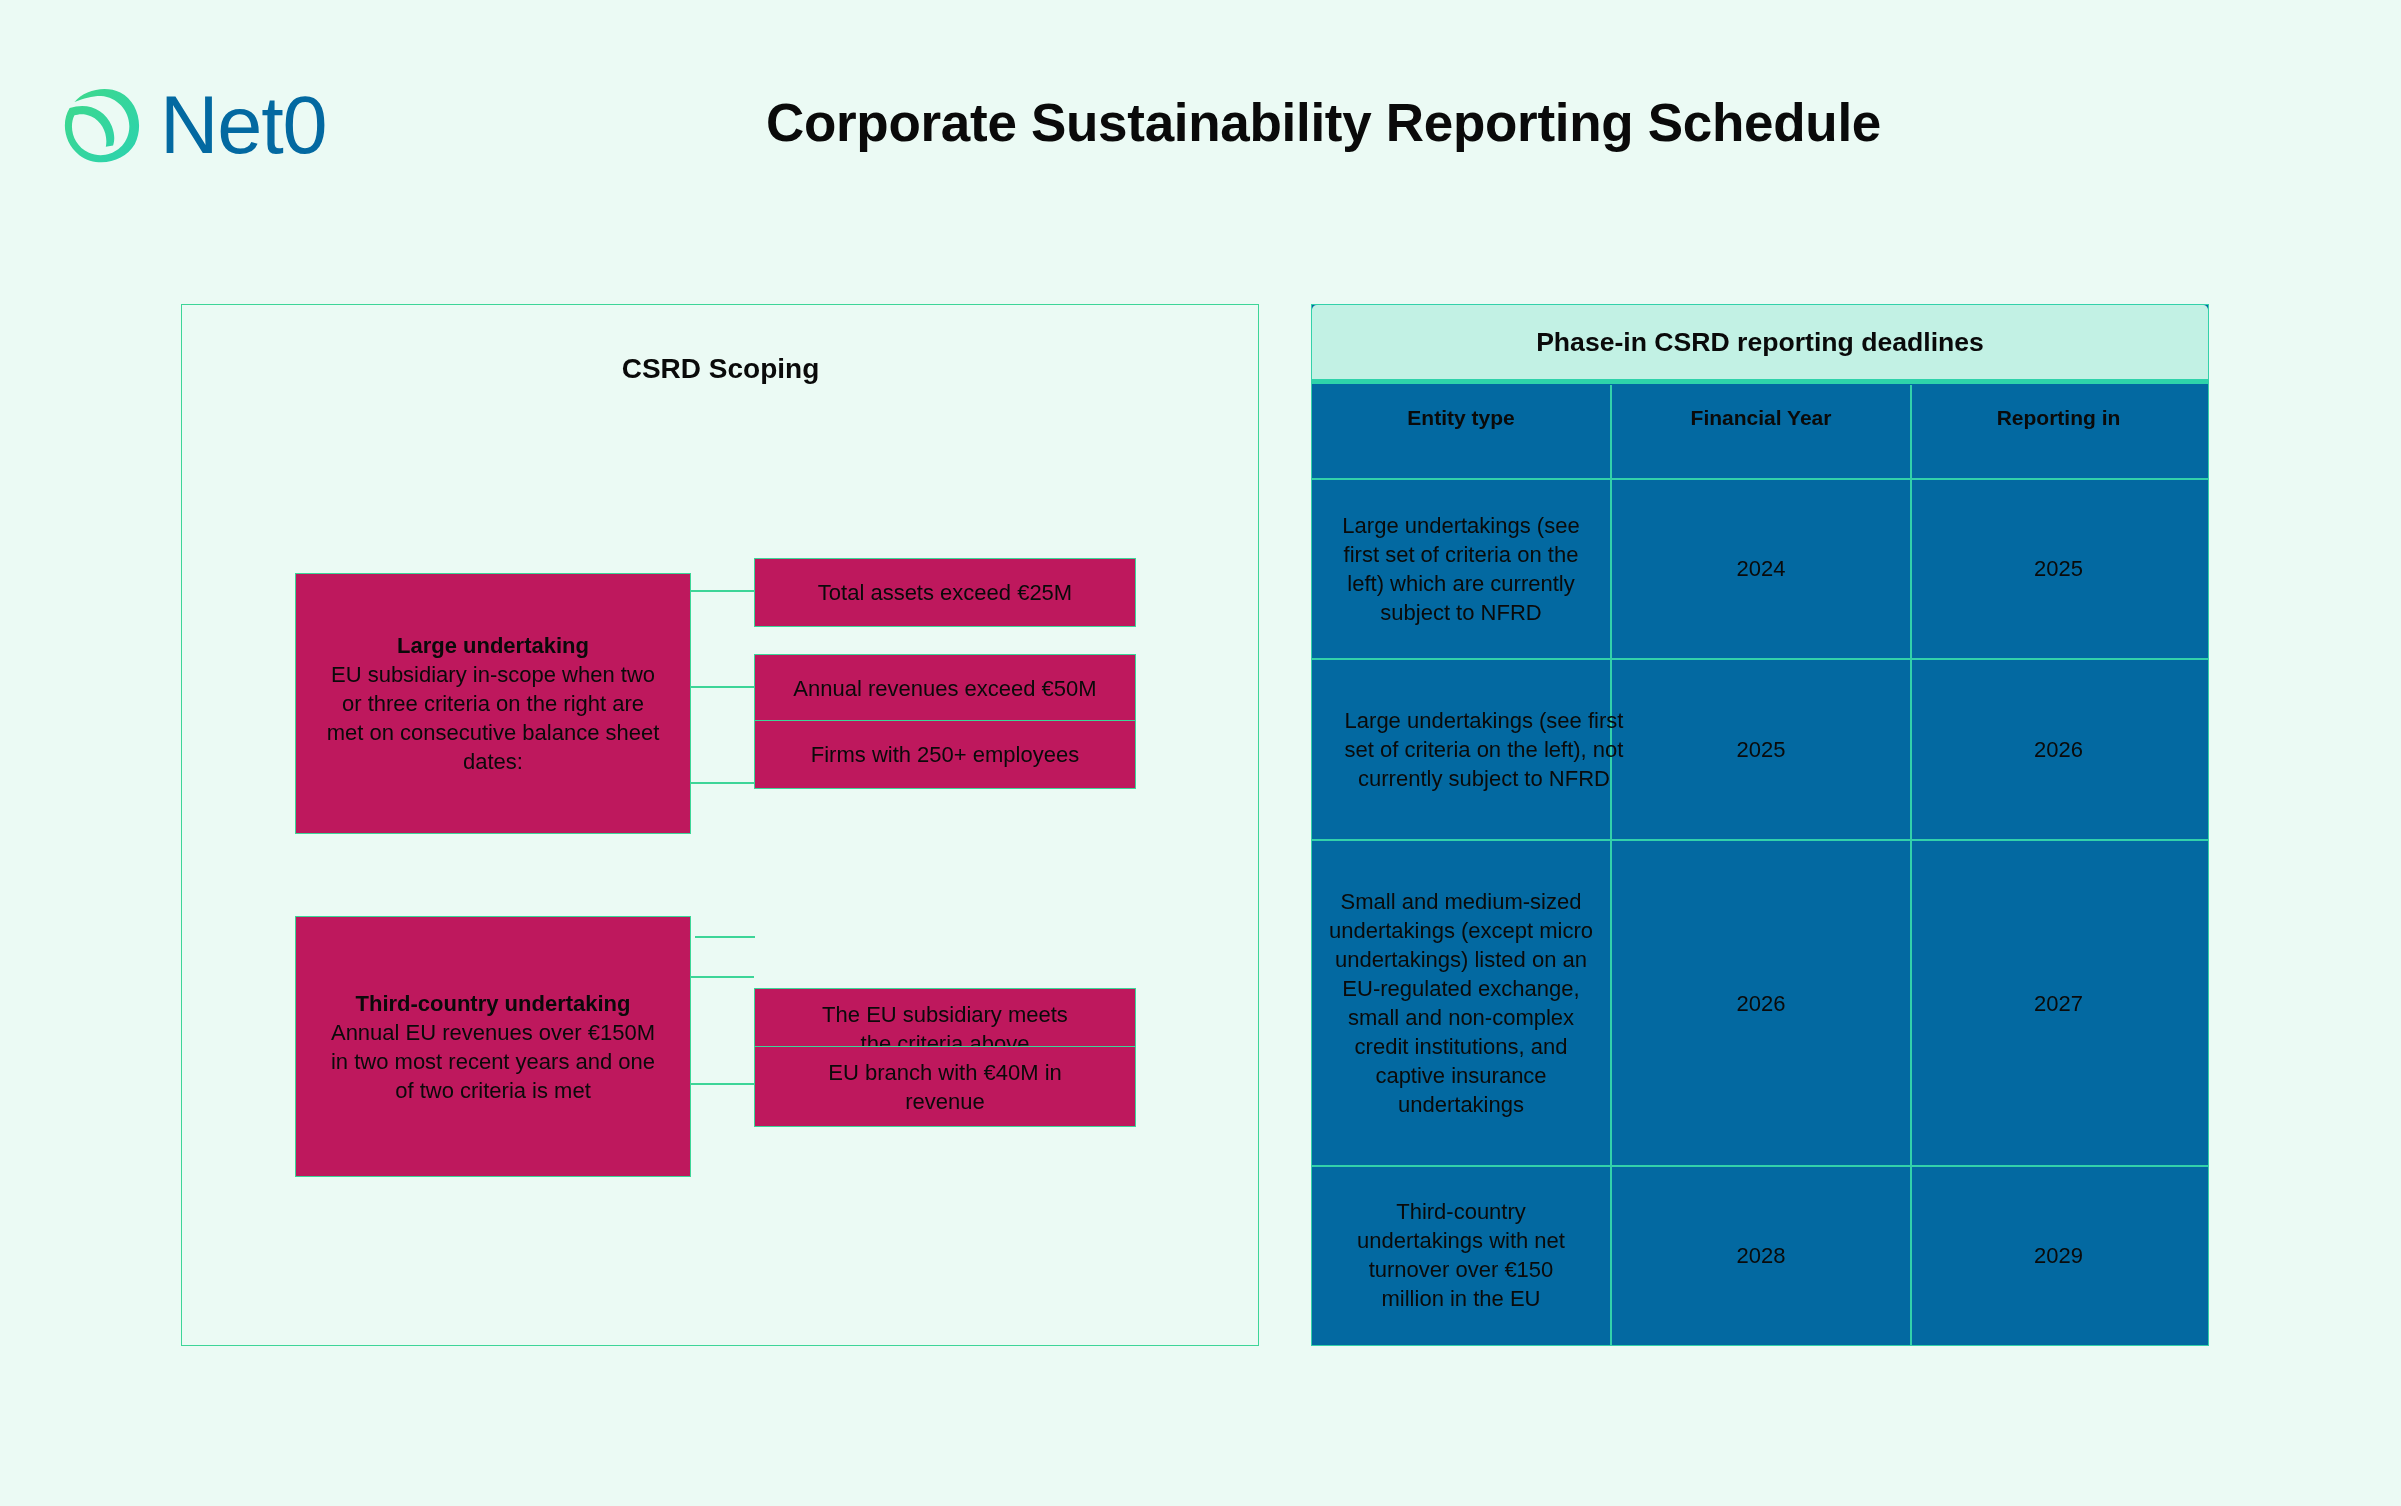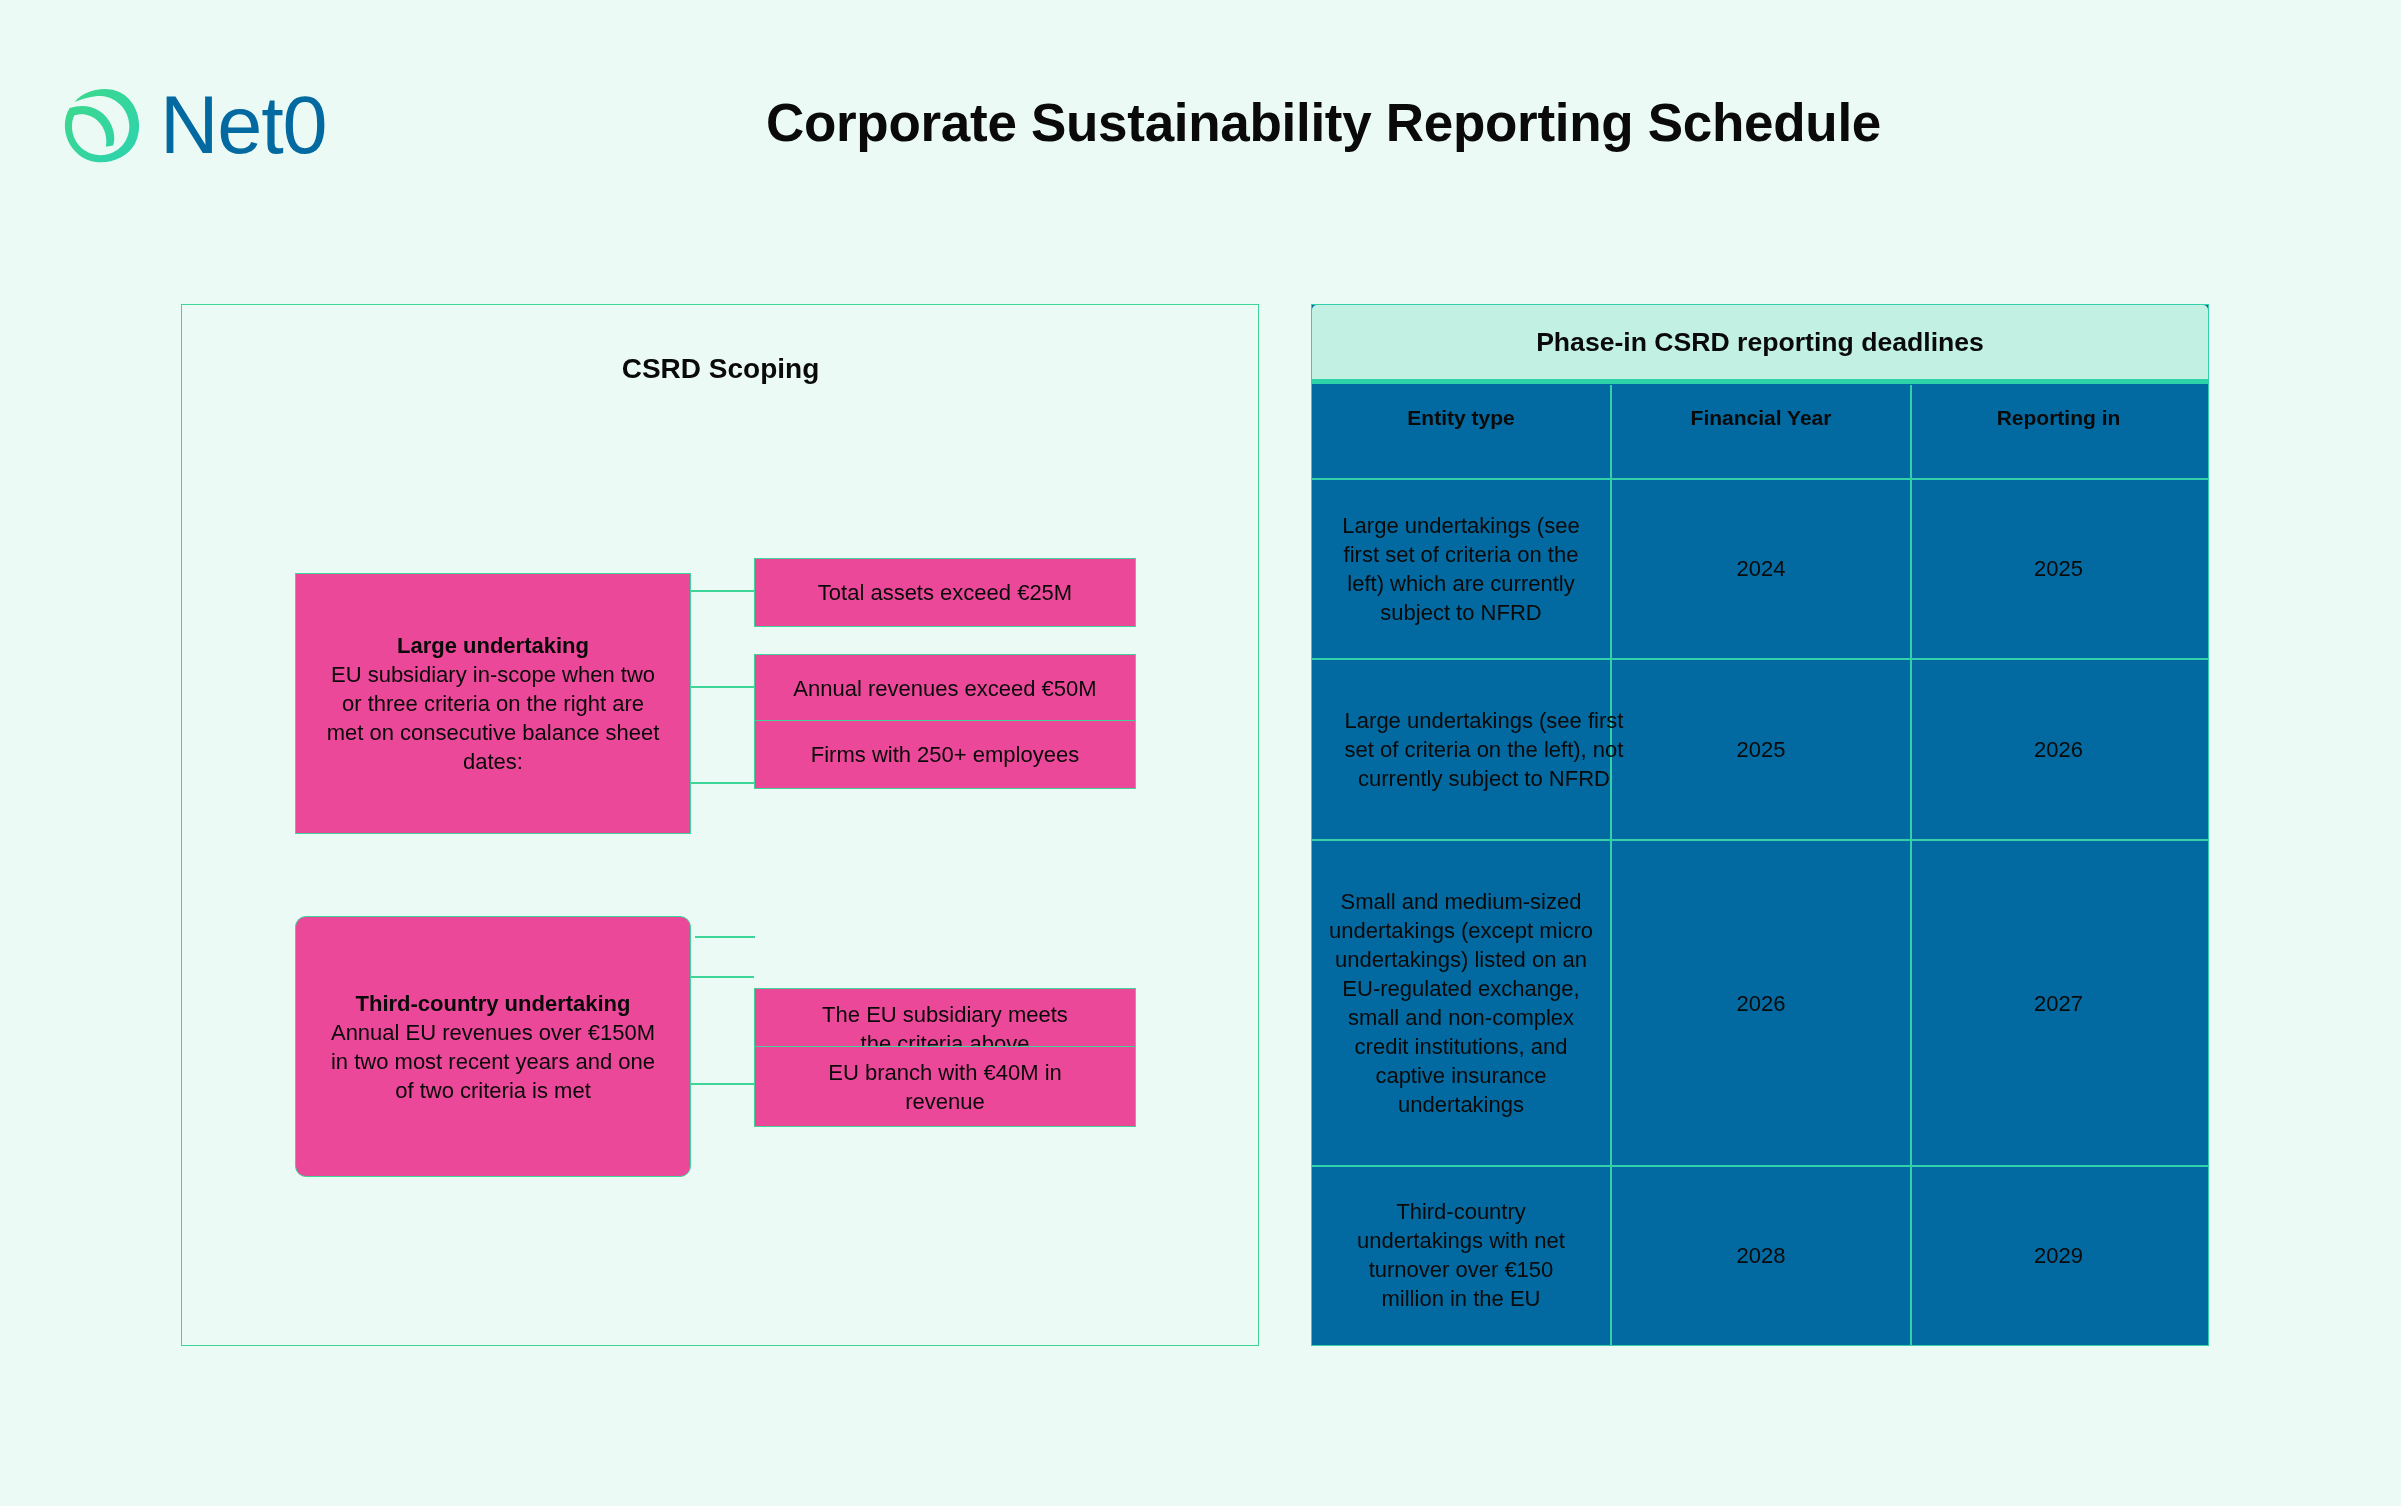--- a/index.html
+++ b/index.html
@@ -32,21 +32,21 @@
   .scope-panel {
     left: 181px; top: 304px; width: 1076px; height: 1040px;
     border: 1.8px solid #3DD598;
     box-sizing: content-box;
   }
   .scope-title {
     left: 181px; width: 1079px; top: 351px;
     text-align: center; font-size: 28px; font-weight: 700; line-height: 36px;
   }
   .box {
-    position: absolute; background: #ec4899;
+    position: absolute; background: #be185d;
     border: 1.8px solid #3DD598; box-sizing: border-box;
     display: flex; align-items: center; justify-content: center;
     text-align: center;
   }
   .entity-box { padding: 0 30px; font-size: 22px; line-height: 29px; margin-top: 15px; }
   .entity-box .ttl { font-weight: 700; display: block; }
   .crit-box { font-size: 22px; line-height: 29px; padding: 0 18px; }
   .connector { position: absolute; height: 1.8px; background: #3DD598; }
 
   
@@ -105,21 +105,21 @@
 <div class="box crit-box" style="left:754px; top:558px; width:382px; height:69px;">
   <span>Total assets exceed €25M</span>
 </div>
 <div class="box crit-box" style="left:754px; top:654px; width:382px; height:69px;">
   <span>Annual revenues exceed €50M</span>
 </div>
 <div class="box crit-box" style="left:754px; top:720px; width:382px; height:69px;">
   <span>Firms with 250+ employees</span>
 </div>
 
-<div class="box entity-box" style="left:295px; top:901px; width:396px; height:261px;border-radius:11px;">
+<div class="box entity-box" style="left:295px; top:901px; width:396px; height:261px;">
   <div>
     <span class="ttl">Third-country undertaking</span>
     <span>Annual EU revenues over €150M in two most recent years and one of two criteria is met</span>
   </div>
 </div>
 <div class="connector" style="left:695px; top:936px; width:60px;"></div>
 <div class="connector" style="left:691px; top:976px; width:63px;"></div>
 <div class="connector" style="left:691px; top:1083px; width:63px;"></div>
 
 <div class="box crit-box" style="left:754px; top:988px; width:382px; height:81px;">

